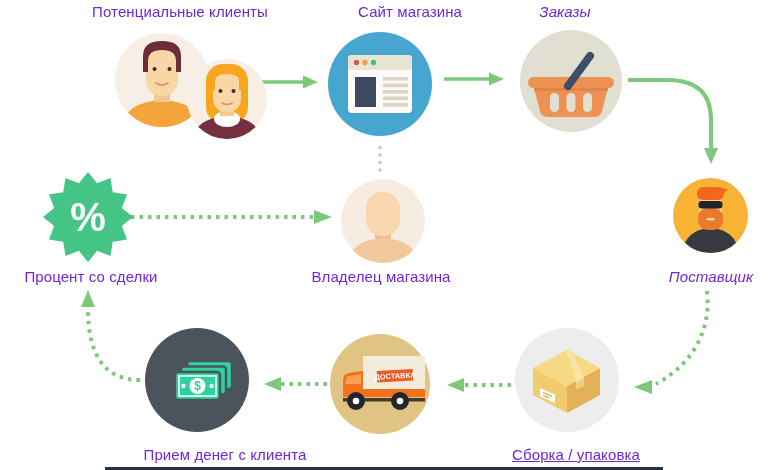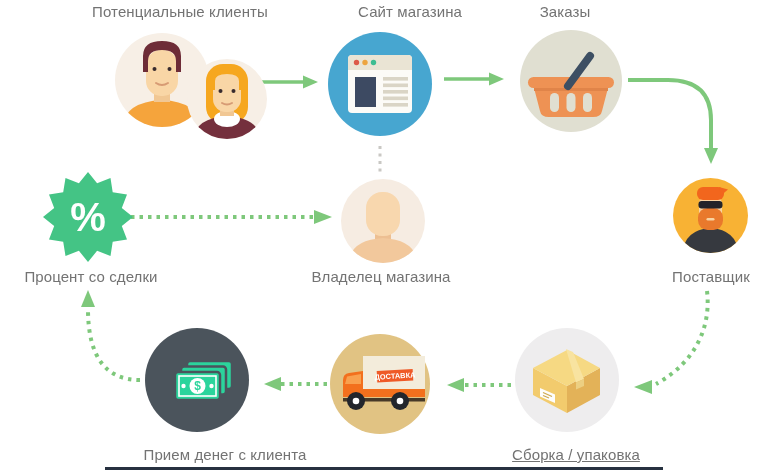--- a/index.html
+++ b/index.html
@@ -1,19 +1,19 @@
 <!DOCTYPE html>
 <html><head>
 <meta charset="utf-8">
 <style>
   html,body{margin:0;padding:0;background:#ffffff;}
   #canvas{position:relative;width:780px;height:470px;background:#ffffff;overflow:hidden;
           font-family:"Liberation Sans",sans-serif;}
   .node{position:absolute;}
-  .label{position:absolute;font-size:15px;color:#737373;white-space:nowrap;
+  .label{position:absolute;font-size:15px;color:#6d28d9;white-space:nowrap;
          transform:translateX(-50%);letter-spacing:0.1px;}
   #connectors{position:absolute;left:0;top:0;pointer-events:none;}
   .footer-bar{position:absolute;left:105px;top:467px;width:558px;height:3px;background:#273140;}
 </style>
 </head>
 <body>
 
 <div id="canvas">
 
   <svg id="connectors" width="780" height="470" viewBox="0 0 780 470">
@@ -114,42 +114,42 @@
       <path d="M14,58 L88,58 L82,81 Q81,87 73,87 L29,87 Q21,87 20,81 Z" fill="#ee9254"></path>
       <rect x="14" y="58" width="74" height="3" fill="#e08449"></rect>
       <g fill="#e0dfd1">
         <rect x="30" y="63" width="9" height="19" rx="4.5"></rect>
         <rect x="46.5" y="63" width="9" height="19" rx="4.5"></rect>
         <rect x="63" y="63" width="9" height="19" rx="4.5"></rect>
       </g>
       <line x1="48" y1="56" x2="70" y2="26" stroke="#3d4f63" stroke-width="8" stroke-linecap="round"></line>
     </svg>
   </div>
-  <div class="label" style="left:565px;top:3px;">Заказы</div>
+  <div class="label" style="left:565px;top:3px;font-style:italic;">Заказы</div>
 
   <div class="node" style="left:673px;top:178px;width:75px;height:75px;">
     <svg width="75" height="75" viewBox="0 0 75 75">
       <defs>
           <clipPath id="clip-sup">
             <circle cx="37.5" cy="37.5" r="37.5"></circle>
           </clipPath>
         </defs>
       <circle cx="37.5" cy="37.5" r="37.5" fill="#f8b234"></circle>
       <g clip-path="url(#clip-sup)">
         <path d="M10,75 Q11,52 37.5,50 Q64,52 65,75 Z" fill="#36393f"></path>
         <rect x="26" y="17" width="23" height="28" rx="9" fill="#f8d3a2"></rect>
         <rect x="25" y="30" width="25" height="22" rx="9.5" fill="#e9792c"></rect>
         <rect x="33.5" y="40" width="8" height="2.6" rx="1.3" fill="#f8d3a2"></rect>
         <rect x="24" y="9" width="27" height="13" rx="6" fill="#f2661d"></rect>
         <polygon points="46,9 55,11.5 48,17.5" fill="#f2661d"></polygon>
         <rect x="25.5" y="23" width="24" height="7.5" rx="3.2" fill="#222329"></rect>
       </g>
     </svg>
   </div>
-  <div class="label" style="left:711px;top:268px;">Поставщик</div>
+  <div class="label" style="left:711px;top:268px;font-style:italic;">Поставщик</div>
 
   <div class="node" style="left:42px;top:171px;width:92px;height:92px;">
     <svg width="92" height="92" viewBox="0 0 92 92">
       <polygon fill="#44c485" points="46,1 55.1,12.2 68.5,7 70.7,21.2 85,23.5 79.8,36.9 91,46 79.8,55.1 85,68.5 70.7,70.7 68.5,85 55.1,79.8 46,91 36.9,79.8 23.5,85 21.2,70.7 7,68.5 12.2,55.1 1,46 12.2,36.9 7,23.5 21.2,21.2 23.5,7 36.9,12.2"></polygon>
       <text x="46" y="60" text-anchor="middle" font-size="40" font-weight="700" fill="#ffffff" font-family="Liberation Sans, sans-serif">%</text>
     </svg>
   </div>
   <div class="label" style="left:91px;top:268px;">Процент со сделки</div>
 
   <div class="node" style="left:341px;top:179px;width:84px;height:84px;">

